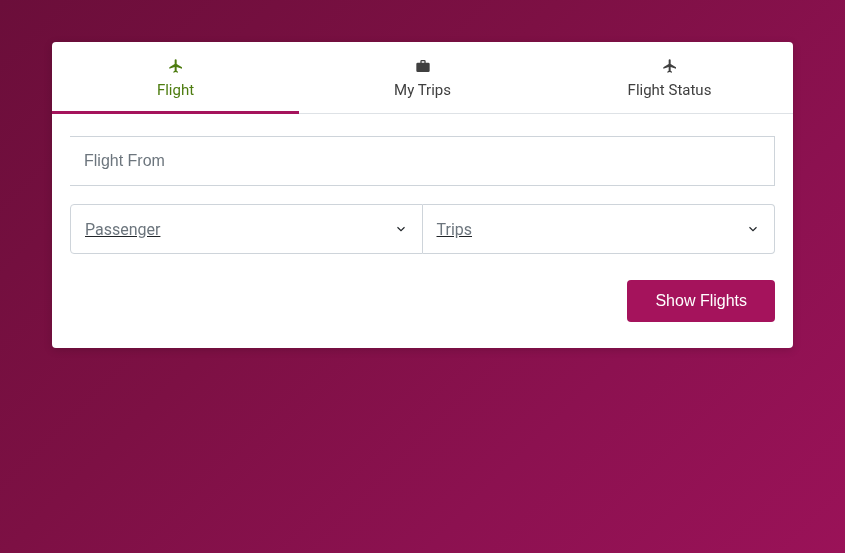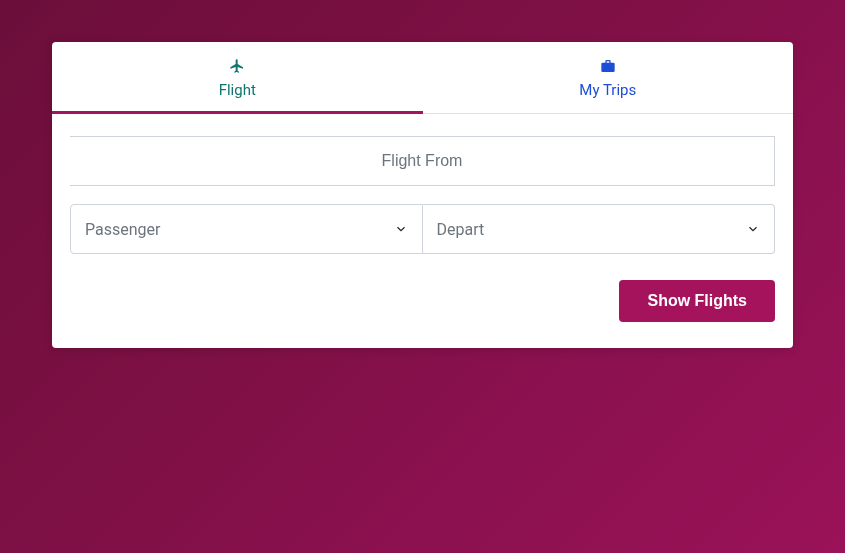--- a/index.html
+++ b/index.html
@@ -19,25 +19,25 @@
   }
   .tabs {
     display: flex;
     border-bottom: 1px solid #dee2e6;
   }
   .tab {
     flex: 1;
     text-align: center;
     padding: 16px 8px 14px 8px;
     cursor: pointer;
-    color: #1d4ed8;
+    color: #404040;
     position: relative;
   }
   .tab.active {
-    color: #0f766e;
+    color: #4d7c0f;
   }
   .tab.active::after {
     content: "";
     position: absolute;
     left: 0; right: 0; bottom: -1px;
     height: 3px;
     background: #a5135c;
   }
   .tab-icon {
     display: block;
@@ -61,79 +61,84 @@
   .control input, .control .select {
     width: 100%;
     padding: 24px 14px;
     font-size: 16px;
     border: 1px solid #ced4da;
     background: #fff;
     color: #212529;
     border-radius: 4px;
     outline: none;
     height: 32px;
-    text-align: center;
   }
   .control input::placeholder, .select .placeholder {
     color: #6c757d;
   }
   .row .control:first-child input,
   .row .control:first-child .select {
     border-top-right-radius: 0;
     border-bottom-right-radius: 0;
   }
   .row .control:last-child input,
   .row .control:last-child .select {
     border-top-left-radius: 0;
     border-bottom-left-radius: 0;
     border-left: none;
   }
   .select {
     display: flex;
     align-items: center;
     justify-content: space-between;
     cursor: pointer;
+    text-decoration: underline;
   }
   .chevron {
     width: 14px; height: 14px;
     flex-shrink: 0;
   }
   .actions {
     display: flex;
     justify-content: flex-end;
     margin-top: 26px;
   }
   .btn-primary {
     background: #a5135c;
     color: #fff;
     border: none;
     border-radius: 4px;
     padding: 12px 28px;
     font-size: 16px;
     cursor: pointer;
-    font-weight: bold;
   }
 </style>
 </head>
 <body>
 
 <div class="card">
 
   <div class="tabs">
     <div class="tab active">
       <svg class="tab-icon" viewBox="0 0 24 24" fill="currentColor">
           <path d="M21 16v-2l-8-5V3.5a1.5 1.5 0 0 0-3 0V9l-8 5v2l8-2.5V19l-2 1.5V22l3.5-1 3.5 1v-1.5L13 19v-5.5l8 2.5z"></path>
         </svg>
       <span class="tab-label">Flight</span>
     </div>
     <div class="tab">
       <svg class="tab-icon" viewBox="0 0 24 24" fill="currentColor">
           <path d="M20 7h-4V5a2 2 0 0 0-2-2h-4a2 2 0 0 0-2 2v2H4a2 2 0 0 0-2 2v10a2 2 0 0 0 2 2h16a2 2 0 0 0 2-2V9a2 2 0 0 0-2-2zM10 5h4v2h-4V5z"></path>
         </svg>
       <span class="tab-label">My Trips</span>
+    </div>
+    <div class="tab">
+      <svg class="tab-icon" viewBox="0 0 24 24" fill="currentColor">
+          <path d="M21 16v-2l-8-5V3.5a1.5 1.5 0 0 0-3 0V9l-8 5v2l8-2.5V19l-2 1.5V22l3.5-1 3.5 1v-1.5L13 19v-5.5l8 2.5z"></path>
+        </svg>
+      <span class="tab-label">Flight Status</span>
     </div>
   </div>
 
   <div class="form-body">
 
     <div class="row">
       <div class="control">
         <input type="text" placeholder="Flight From" style="">
       </div>
     </div>
@@ -143,21 +148,21 @@
       <div class="control">
         <div class="select">
           <span class="placeholder">Passenger</span>
           <svg class="chevron" viewBox="0 0 24 24" fill="none" stroke="#212529" stroke-width="2">
               <path d="M6 9l6 6 6-6"></path>
             </svg>
         </div>
       </div>
       <div class="control">
         <div class="select">
-          <span class="placeholder">Depart</span>
+          <span class="placeholder">Trips</span>
           <svg class="chevron" viewBox="0 0 24 24" fill="none" stroke="#212529" stroke-width="2">
               <path d="M6 9l6 6 6-6"></path>
             </svg>
         </div>
       </div>
     </div>
 
     <div class="actions">
       <button class="btn-primary">Show Flights</button>
     </div>

